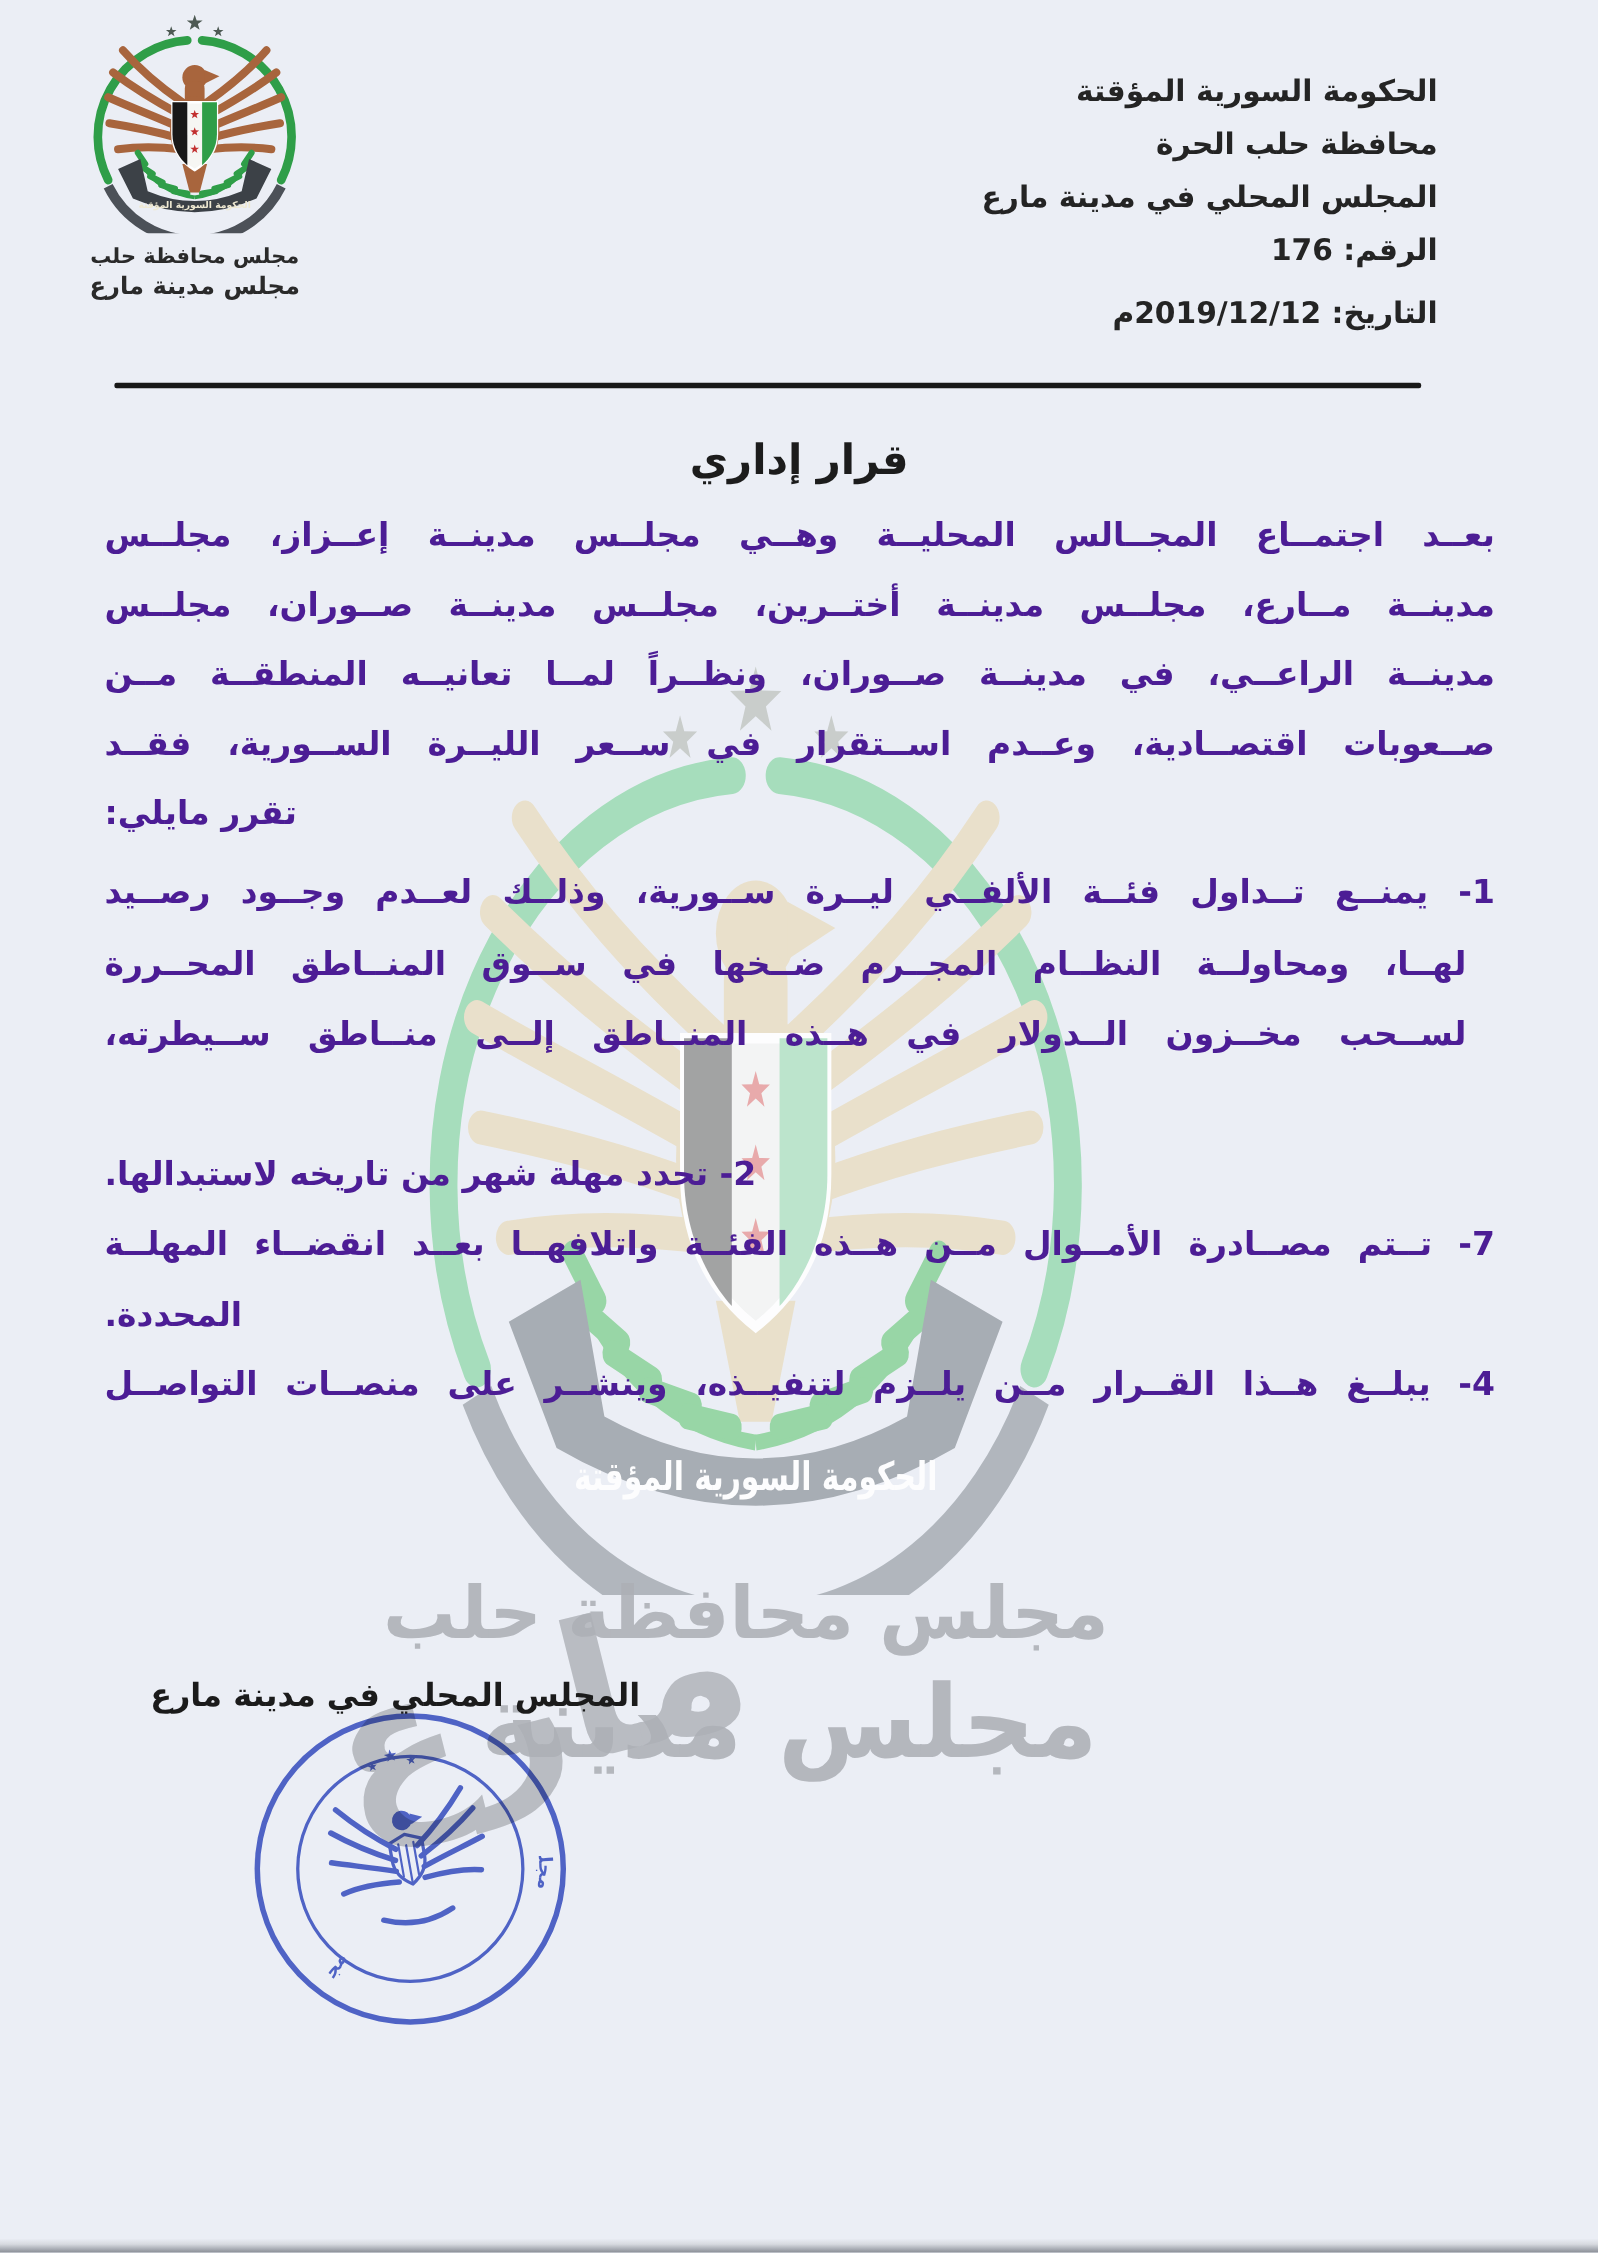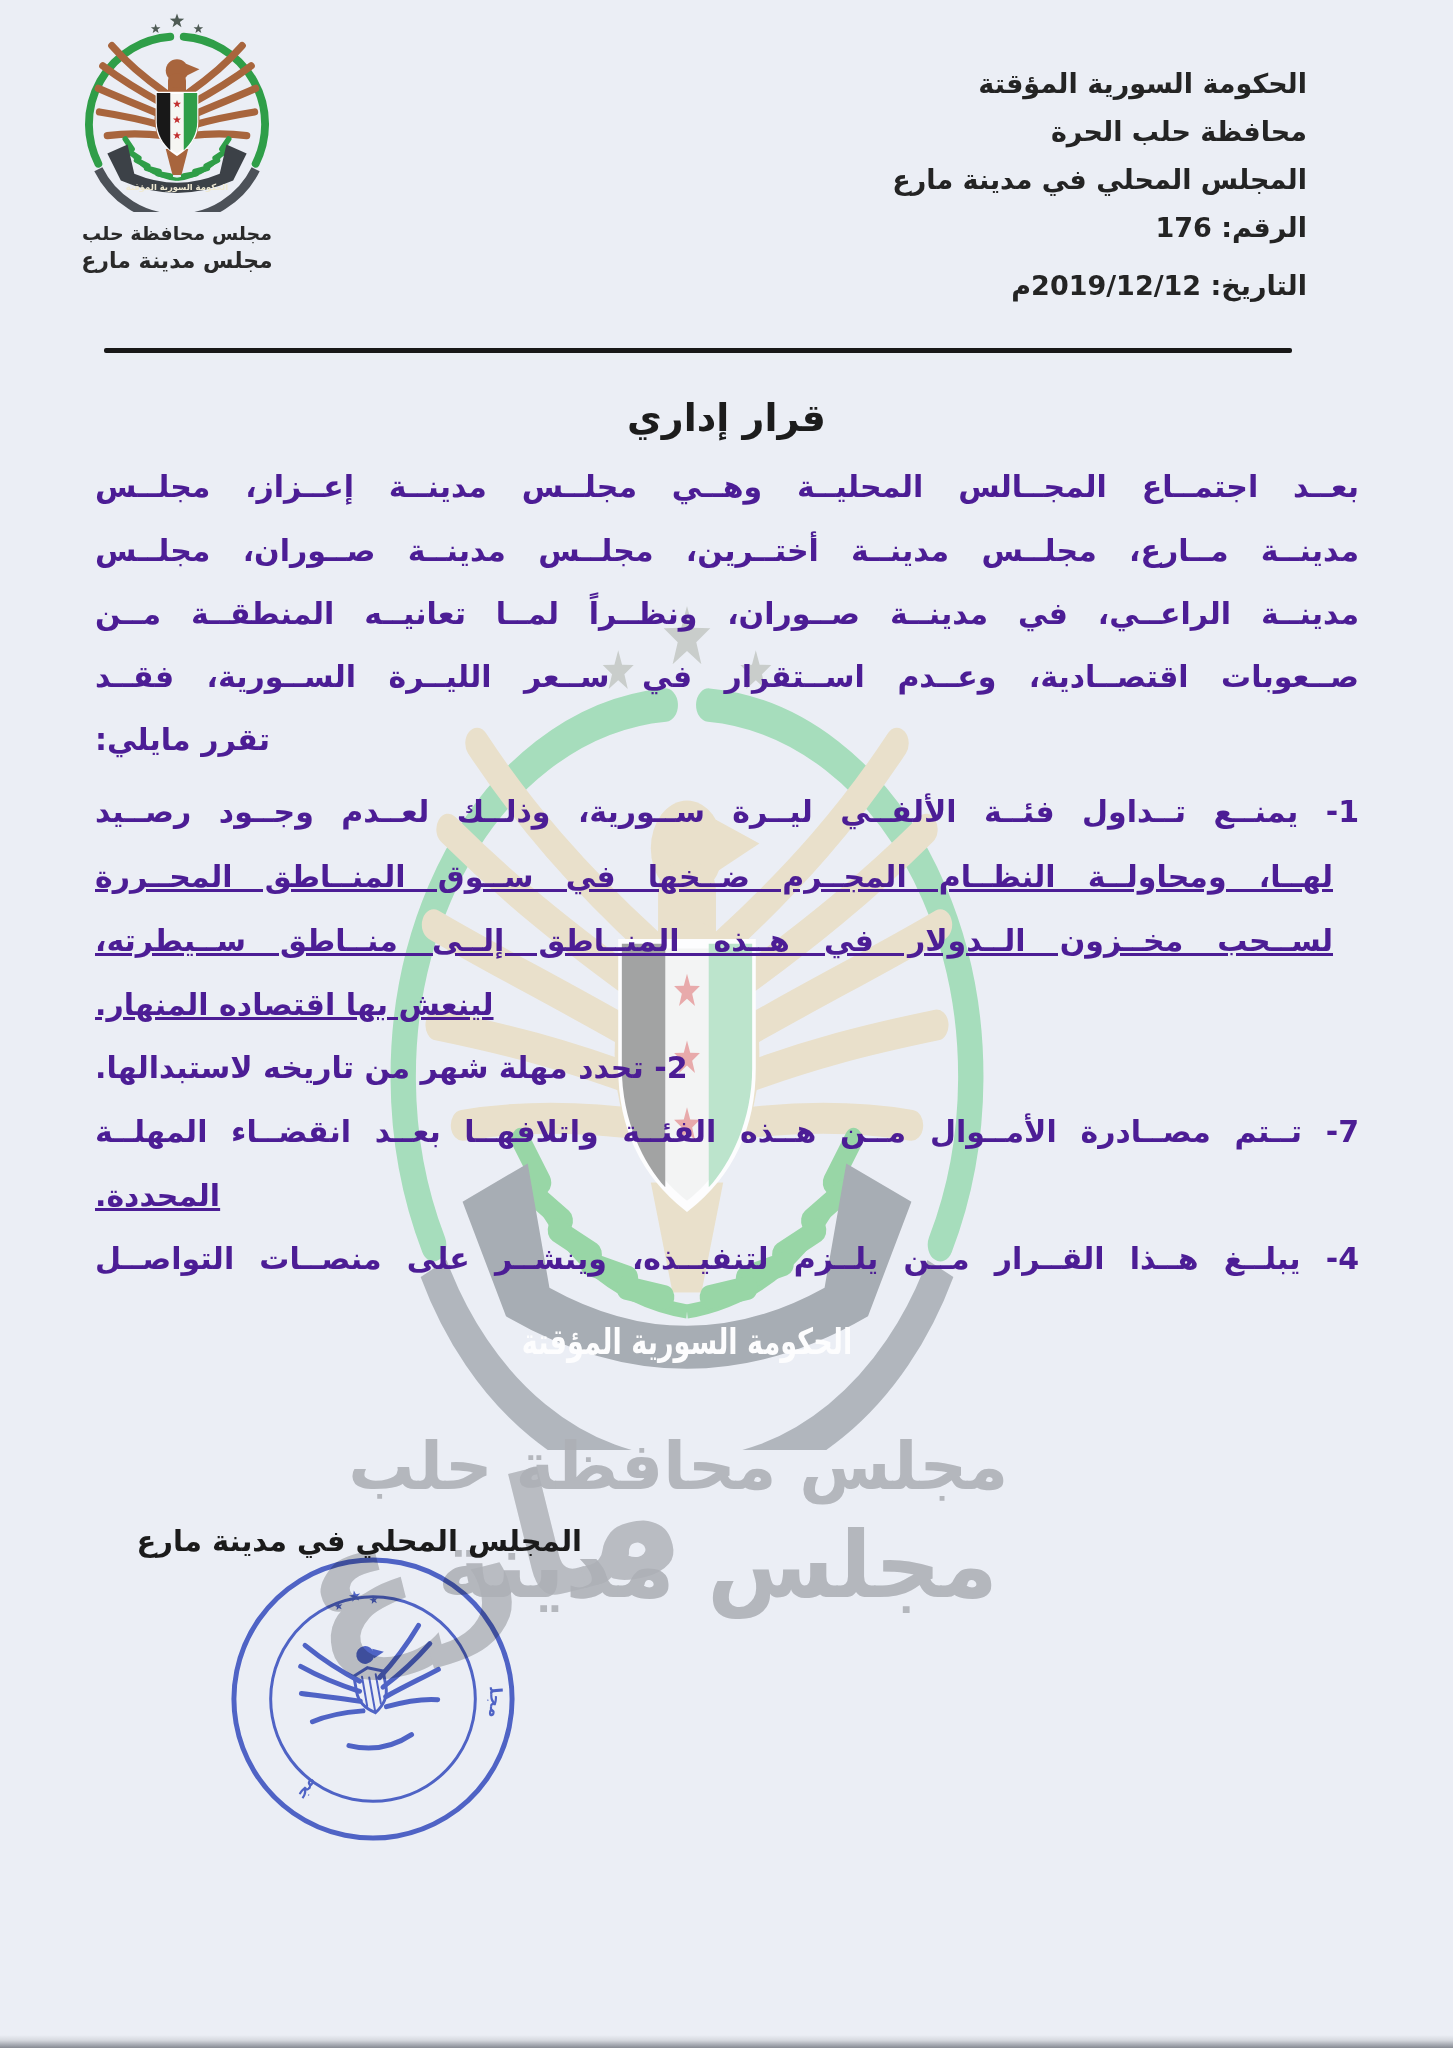--- a/index.html
+++ b/index.html
@@ -24,21 +24,21 @@
   .doc-title{position:absolute;top:396px;left:0;width:1453px;text-align:center;direction:rtl;
     font-size:38px;font-weight:bold;color:#1c1c1c;}
   
   .doc-line{
     position:absolute;left:95px;width:1264px;height:64px;direction:rtl;
     font-size:30px;line-height:64px;font-weight:bold;color:#4c1d95;
     text-justify:inter-word;
   }
   .just{text-align:justify;text-align-last:justify;}
   .right{text-align:left;}
-  .ind{padding-right:26px;width:1238px;text-decoration:underline;}
+  .ind{padding-right:26px;width:1238px;}
   
   .wm-emblem{position:absolute;left:325px;top:600px;width:724px;height:850px;opacity:.9;}
   .wm-text{position:absolute;direction:rtl;font-weight:bold;color:#adb0b6;z-index:1;}
   .wm-t1{top:1428px;right:445px;font-size:66px;letter-spacing:2px;opacity:.88;}
   .wm-t2{top:1512px;right:455px;font-size:92px;letter-spacing:2px;opacity:.88;}
   .wm-word{top:1452px;left:298px;font-size:170px;opacity:.8;transform:rotate(-14deg);}
   
   .signature{
     position:absolute;top:1524px;left:100px;width:482px;direction:rtl;text-align:right;
     font-size:29px;font-weight:bold;color:#1b1b1b;z-index:2;
@@ -204,21 +204,20 @@
   </svg>
 
   <div class="doc-line just" style="top:455px">بعــد اجتمــاع المجــالس المحليــة وهــي مجلــس مدينــة إعــزاز، مجلــس</div>
   <div class="doc-line just" style="top:519px">مدينــة مــارع، مجلــس مدينــة أختــرين، مجلــس مدينــة صــوران، مجلــس</div>
   <div class="doc-line just" style="top:582px">مدينــة الراعــي، في مدينــة صــوران، ونظــراً لمــا تعانيــه المنطقــة مــن</div>
   <div class="doc-line just" style="top:645px">صــعوبات اقتصــادية، وعــدم اســتقرار في ســعر الليــرة الســورية، فقــد</div>
   <div class="doc-line right" style="top:708px">تقرر مايلي:</div>
   <div class="doc-line just" style="top:780px">1- يمنــع تــداول فئــة الألفــي ليــرة ســورية، وذلــك لعــدم وجــود رصــيد</div>
   <div class="doc-line just ind" style="top:845px">لهــا، ومحاولــة النظــام المجــرم ضــخها في ســوق المنــاطق المحــررة</div>
   <div class="doc-line just ind" style="top:909px">لســحب مخــزون الــدولار في هــذه المنــاطق إلــى منــاطق ســيطرته،</div>
-  <div class="doc-line right ind" style="top:973px">لينعش بها اقتصاده المنهار.</div>
   <div class="doc-line right" style="top:1036px">2- تحدد مهلة شهر من تاريخه لاستبدالها.</div>
   <div class="doc-line just" style="top:1100px">7- تــتم مصــادرة الأمــوال مــن هــذه الفئــة واتلافهــا بعــد انقضــاء المهلــة</div>
   <div class="doc-line right ind" style="top:1164px">المحددة.</div>
   <div class="doc-line just" style="top:1227px">4- يبلــغ هــذا القــرار مــن يلــزم لتنفيــذه، وينشــر على منصــات التواصــل</div>
 
   <div class="wm-text wm-t1">مجلس محافظة حلب</div>
   <div class="wm-text wm-t2">مجلس مدينة</div>
   <div class="wm-text wm-word">مارع</div>
 
   <div class="signature">المجلس المحلي في مدينة مارع</div>

